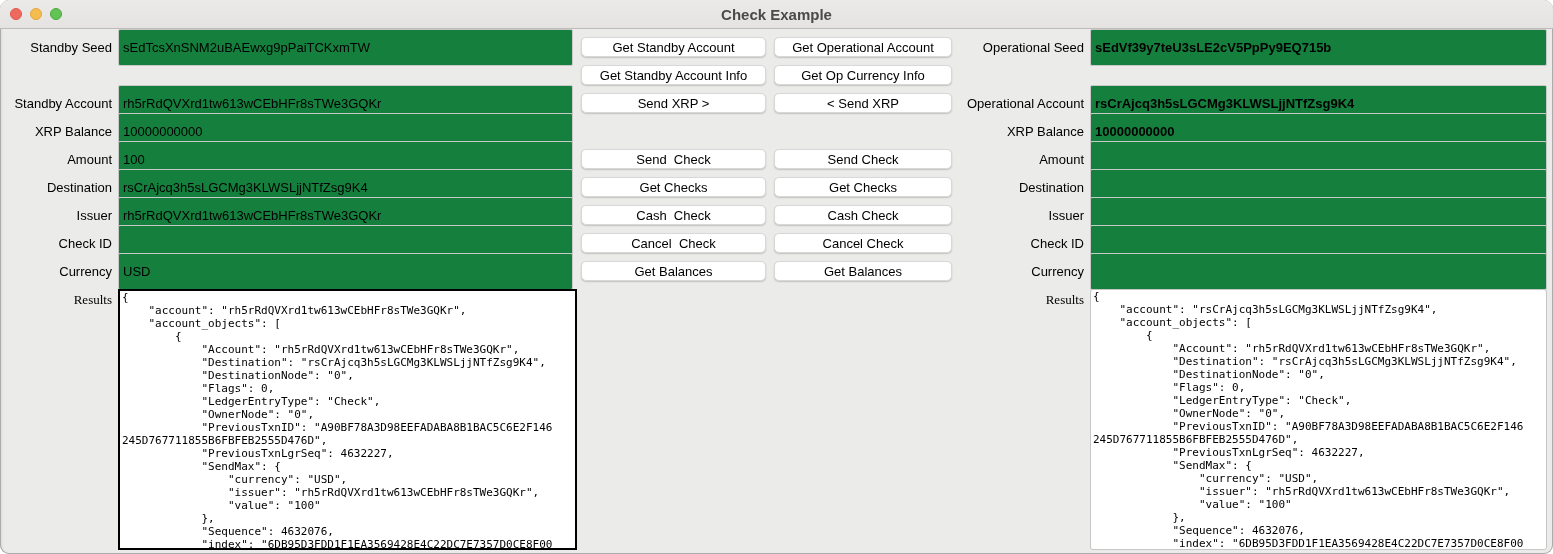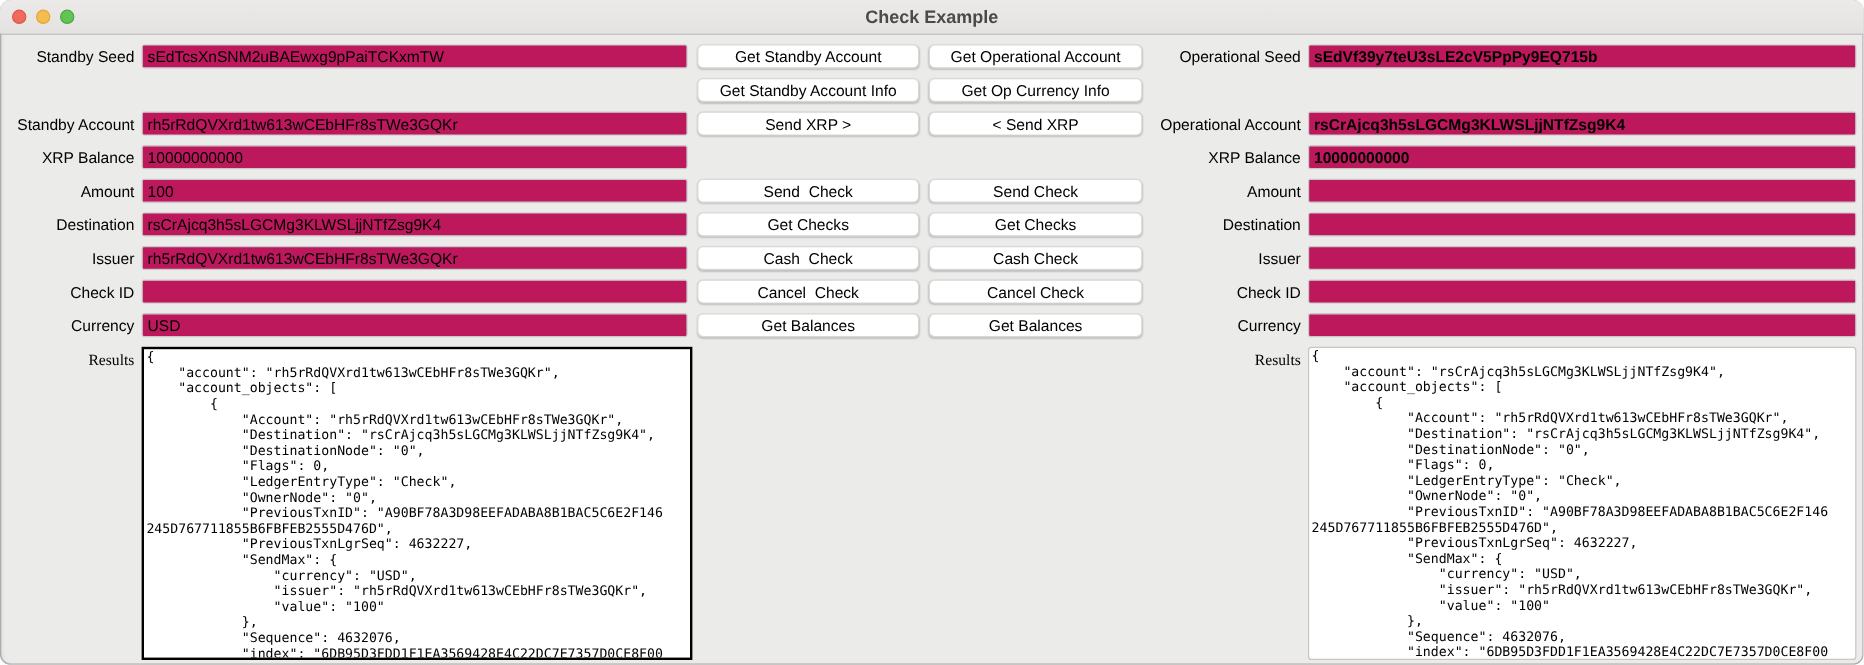--- a/index.html
+++ b/index.html
@@ -37,21 +37,21 @@
   .frow{display:flex;align-items:center;height:20px;margin-bottom:8px;}
   .frow-results{display:flex;align-items:flex-start;height:261px;margin-bottom:0;}
   .spacer-row{height:20px;margin-bottom:8px;visibility:hidden;}
 
   .flabel{font-size:13px;color:#000;text-align:right;white-space:nowrap;flex:none;}
   .col-left .flabel{width:106px;margin-right:6px;}
   .col-right .flabel{width:138px;margin-right:6px;}
   .frow-results .flabel{padding-top:3px;font-family:Liberation Serif, serif;}
 
   .finput{
-    flex:none;height:20px;box-sizing:border-box;background:#be185d;
+    flex:none;height:37px;box-sizing:border-box;background:#15803d;
     border:1px solid #C8C8C8;border-radius:2px;
     font-family:"Liberation Sans",sans-serif;font-size:13px;color:#000;
     padding:0 4px;outline:none;
   }
   .col-left .finput{width:455px;}
   .col-right .finput{width:457px;font-weight:bold;}
 
   .btn{
     height:20px;margin-bottom:8px;box-sizing:border-box;width:100%;
     background:#FFFFFF;border:1px solid #D8D8D8;border-radius:5px;

